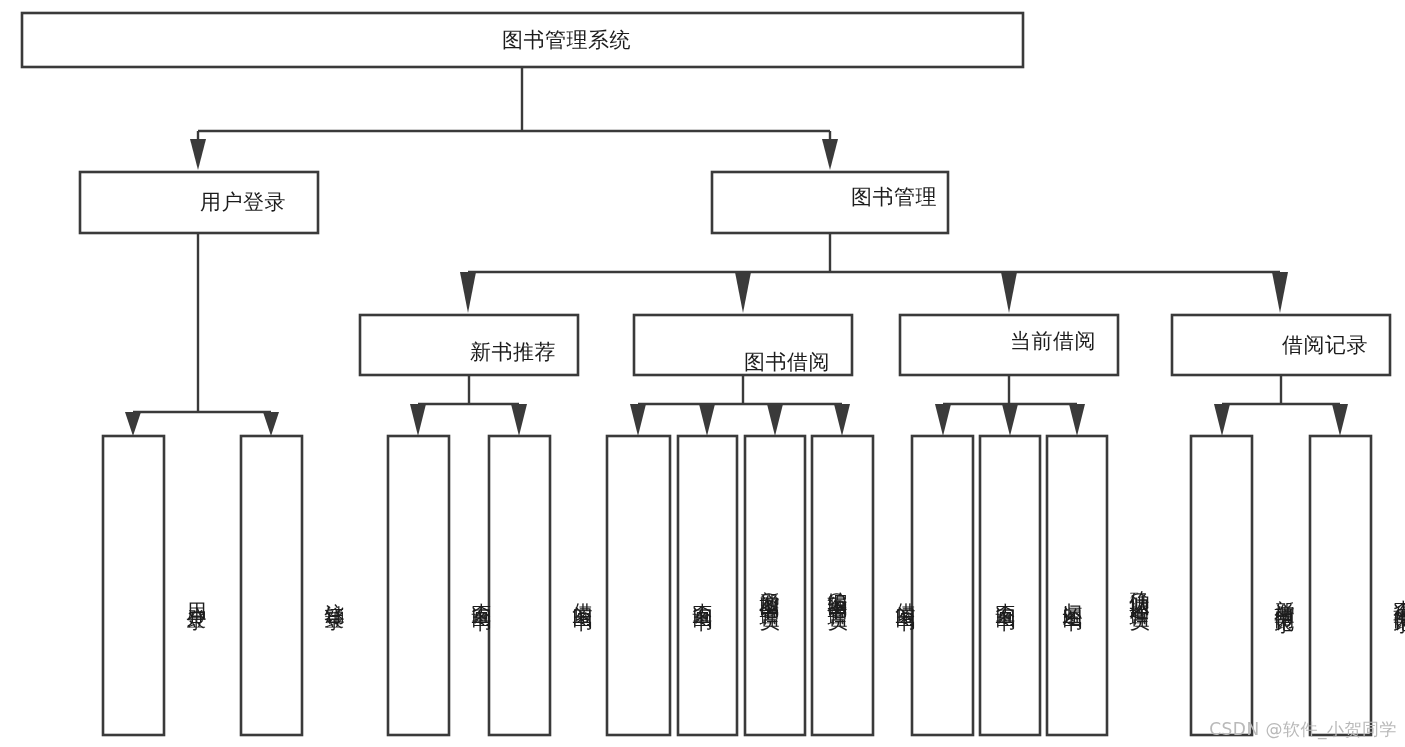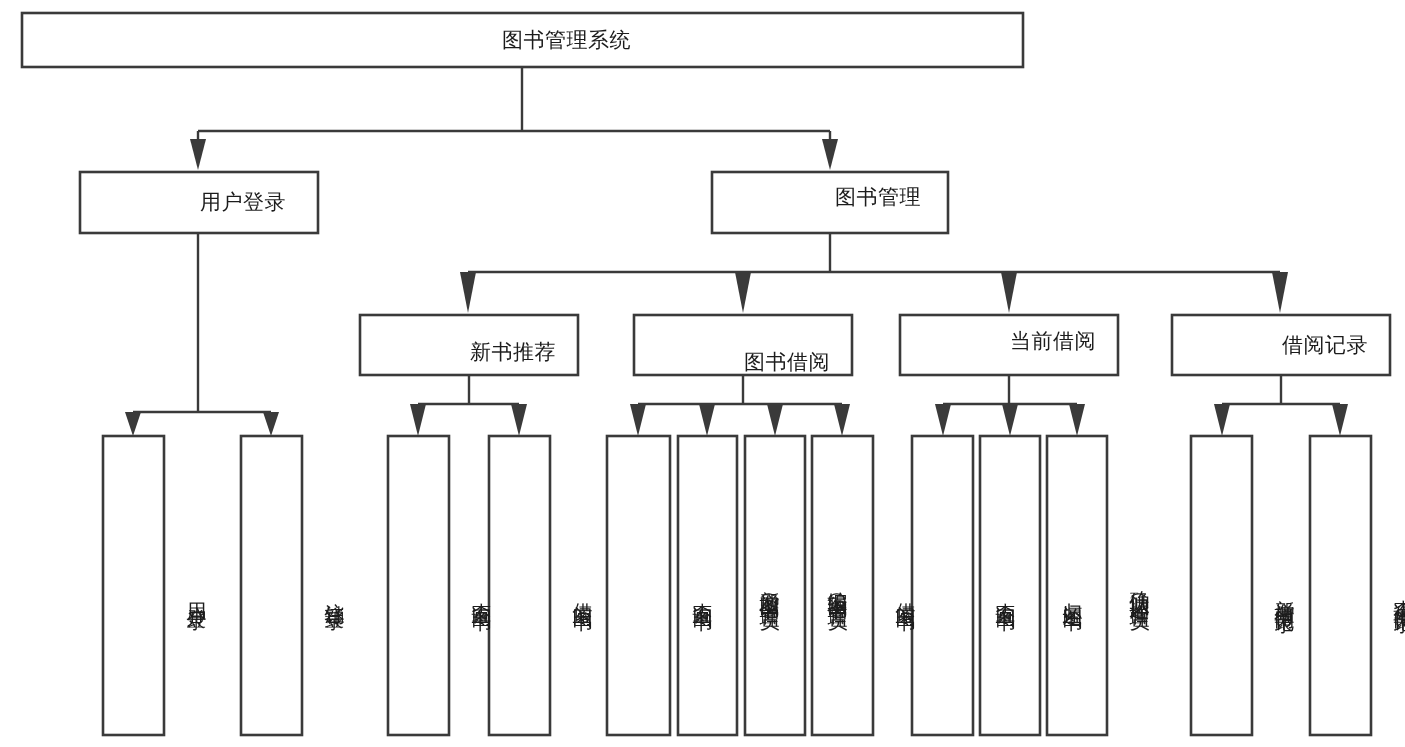--- a/index.html
+++ b/index.html
@@ -149,21 +149,21 @@
     <rect class="box-rect leaf" x="1047" y="436" width="60" height="299"></rect>
 
     <rect class="box-rect leaf" x="1191" y="436" width="61" height="299"></rect>
     <rect class="box-rect leaf" x="1310" y="436" width="61" height="299"></rect>
 
   </svg>
 
   <div class="box-label" style="left:22px; top:13px; width:1001px; height:54px;">图书管理系统</div>
 
   <div class="box-label" style="left:80px; top:172px; width:238px; height:61px;">用户登录</div>
-  <div class="box-label" style="left:716px; top:172px; width:236px; height:51px;">图书管理</div>
+  <div class="box-label" style="left:732px; top:172px; width:236px; height:51px;">图书管理</div>
 
   <div class="box-label" style="left:360px; top:315px; width:218px; height:75px;">新书推荐</div>
   <div class="box-label" style="left:634px; top:332px; width:218px; height:60px;">图书借阅</div>
   <div class="box-label" style="left:900px; top:315px; width:218px; height:52px;border-radius:25px;">当前借阅</div>
   <div class="box-label" style="left:1172px; top:315px; width:218px; height:60px;">借阅记录</div>
 
   <div class="box-label vertical" style="left:103px; top:436px; width:61px; height:299px;">用户登录</div>
   <div class="box-label vertical" style="left:241px; top:436px; width:61px; height:299px;">注销登录</div>
 
   <div class="box-label vertical" style="left:388px; top:436px; width:61px; height:299px;">查询图书</div>
@@ -174,14 +174,15 @@
   <div class="box-label vertical" style="left:745px; top:436px; width:60px; height:299px; padding-top:6px;">编辑图书（管理员）</div>
   <div class="box-label vertical" style="left:812px; top:436px; width:61px; height:299px;">借阅图书</div>
 
   <div class="box-label vertical" style="left:912px; top:436px; width:61px; height:299px;">查询图书</div>
   <div class="box-label vertical" style="left:980px; top:436px; width:60px; height:299px;">归还图书</div>
   <div class="box-label vertical" style="left:1047px; top:436px; width:60px; height:299px; padding-top:6px;">确认归还（管理员）</div>
 
   <div class="box-label vertical" style="left:1191px; top:436px; width:61px; height:299px;">新增借阅记录</div>
   <div class="box-label vertical" style="left:1310px; top:436px; width:61px; height:299px;">查询借阅记录</div>
 
+  <div class="watermark">CSDN @软件_小贺同学</div>
 
 </div>
 
 </body></html>

